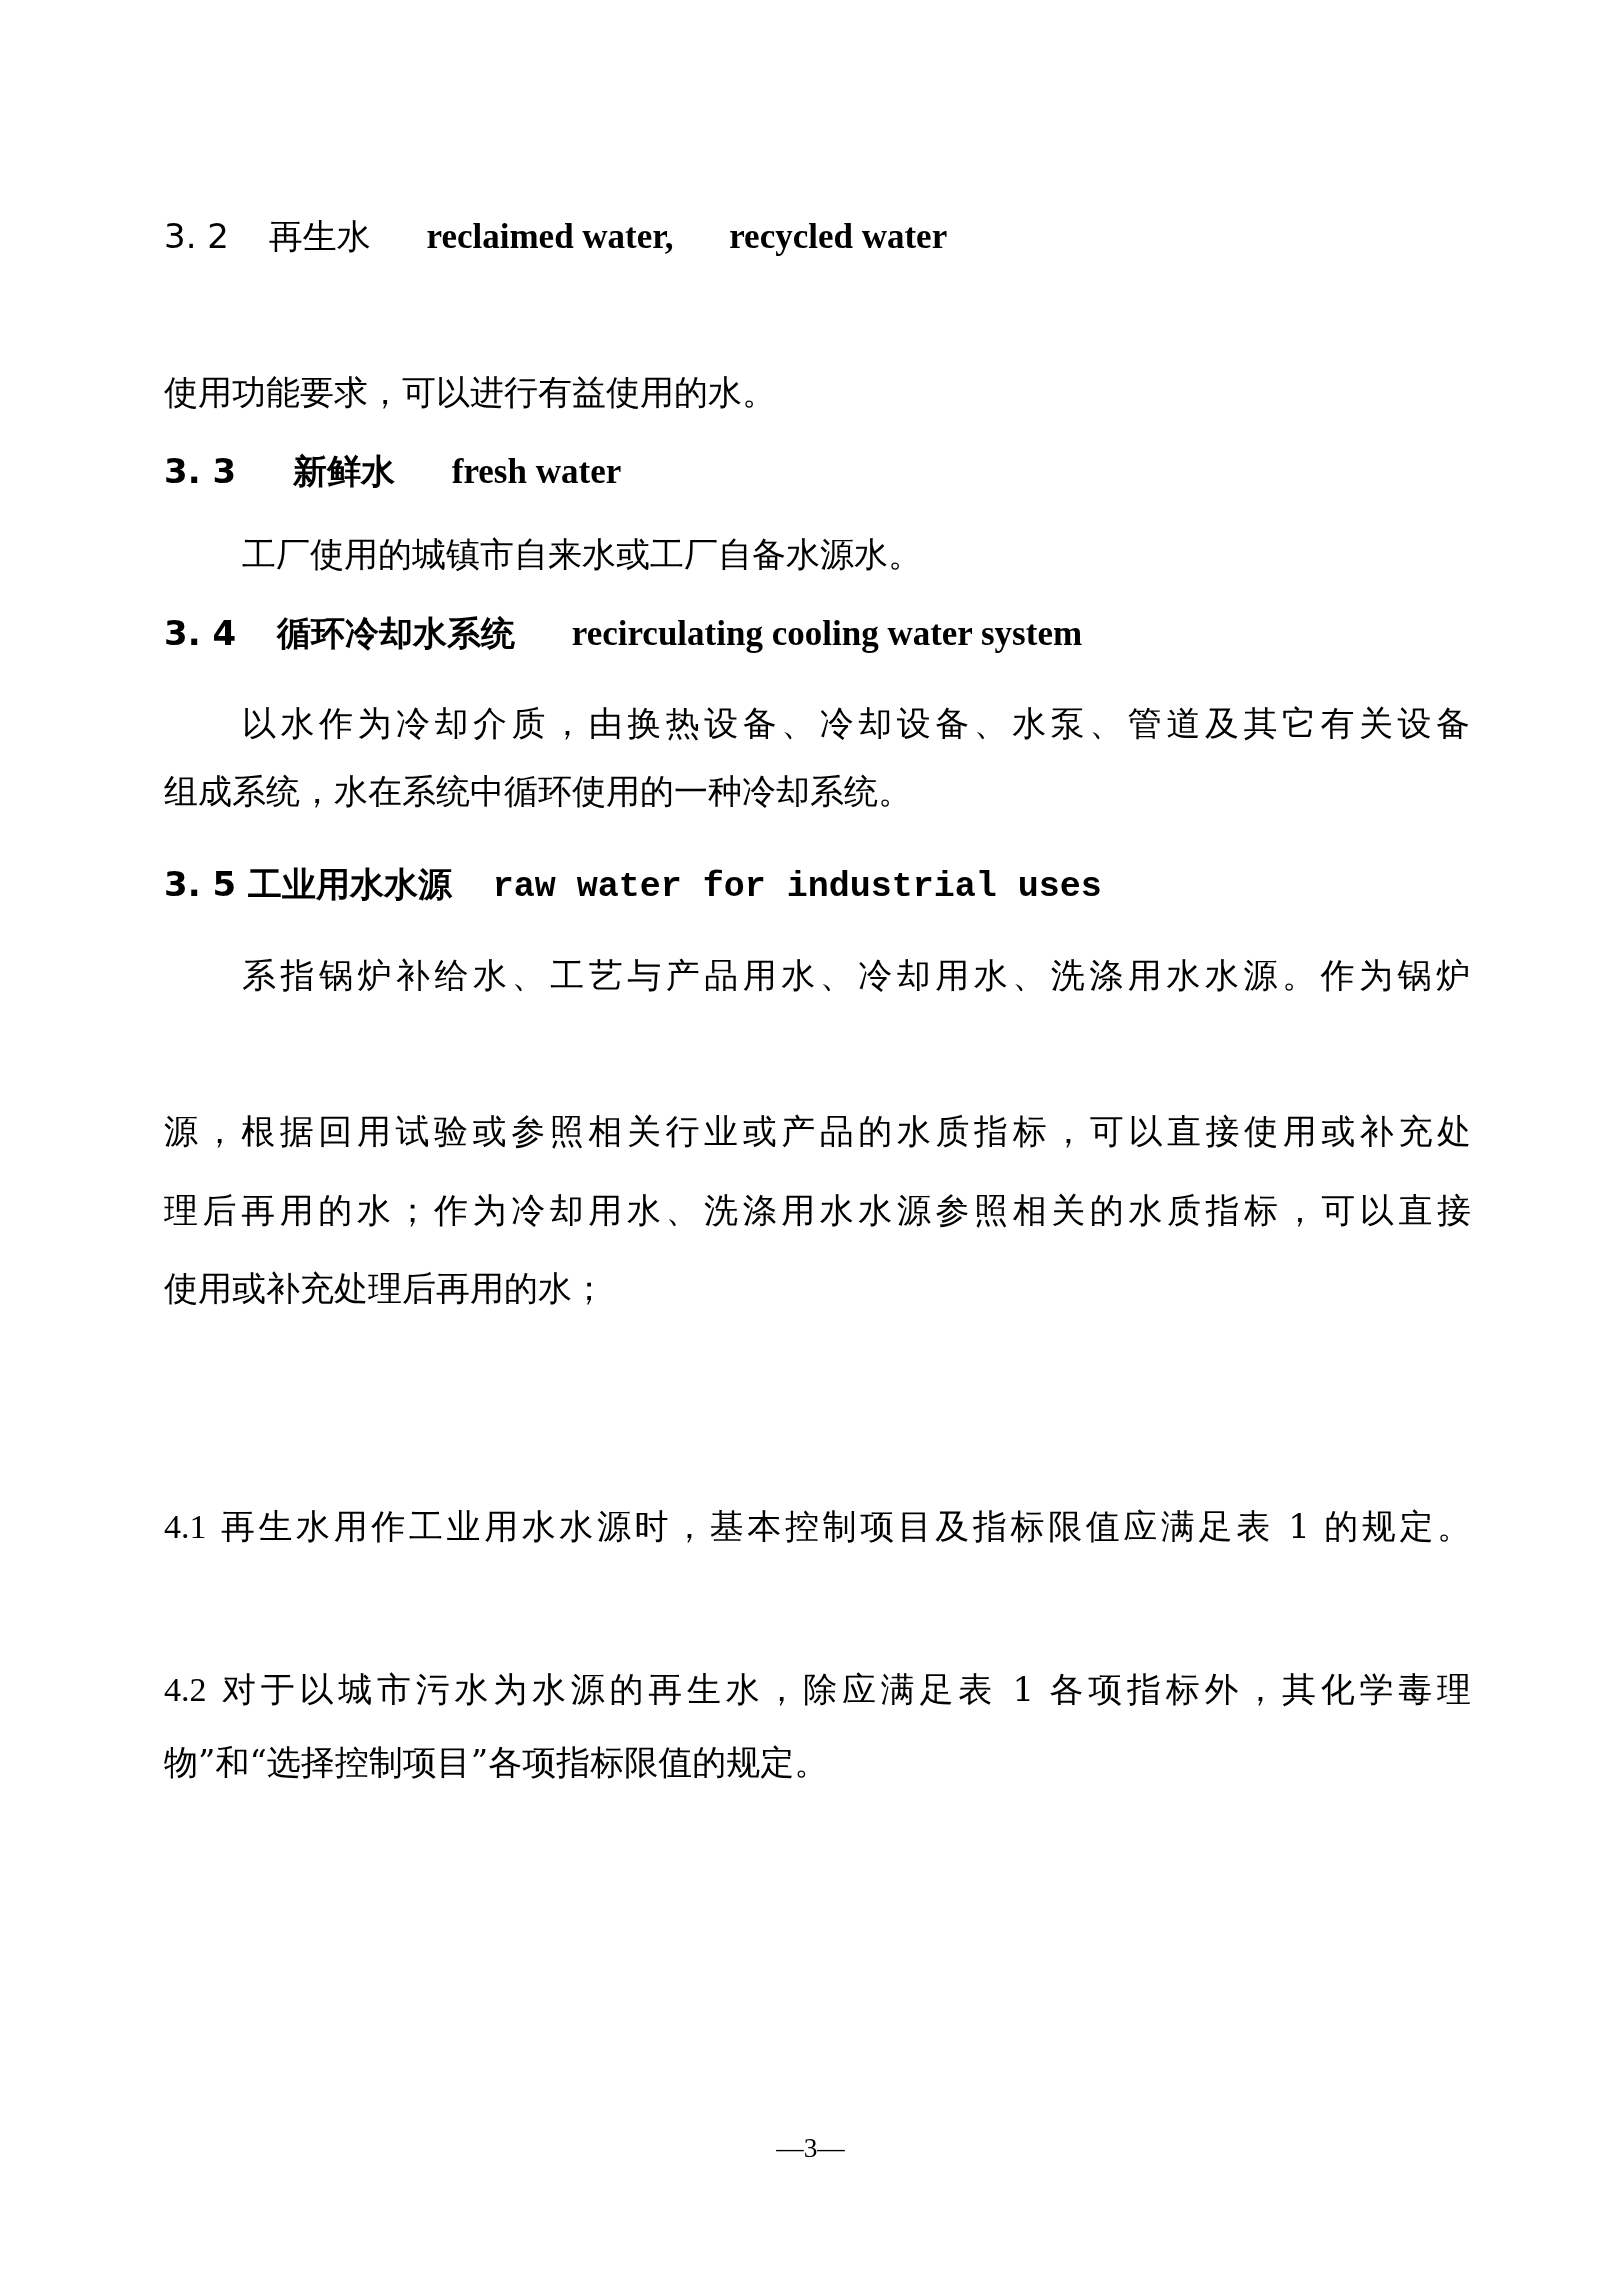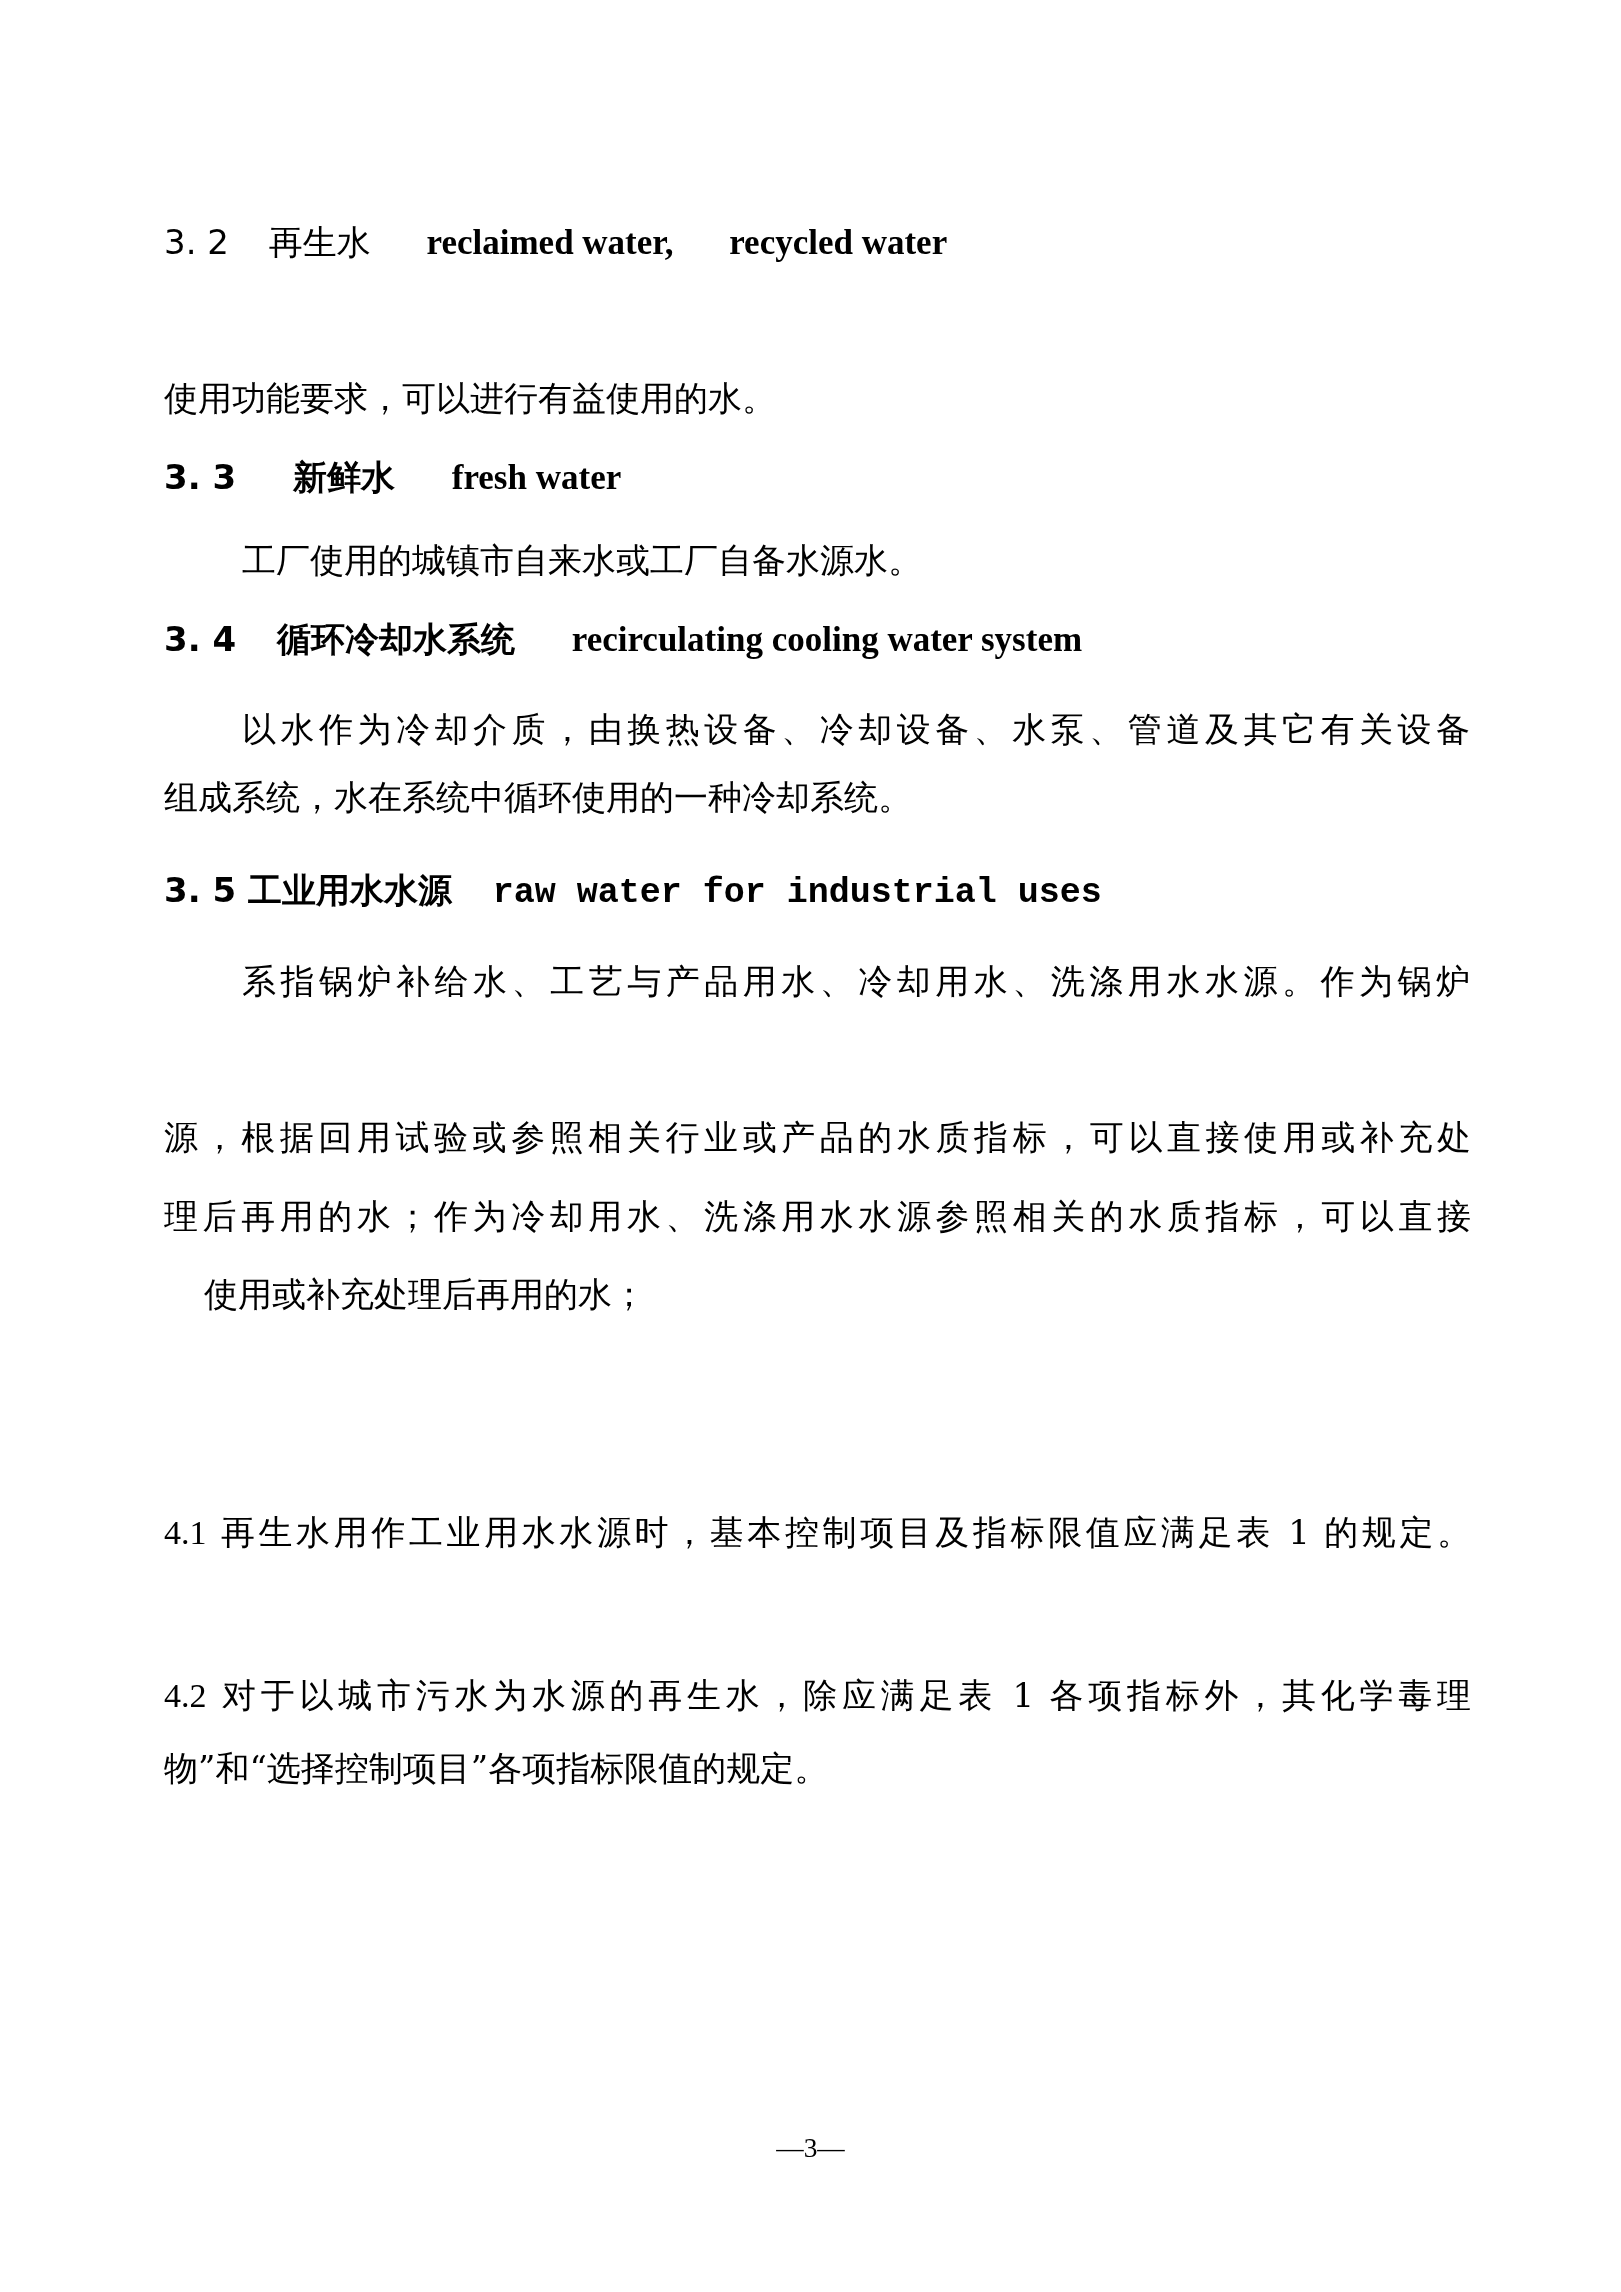--- a/index.html
+++ b/index.html
@@ -1,18 +1,18 @@
 <!DOCTYPE html>
 <html><head>
 <meta charset="utf-8">
 <style>
   html, body { margin:0; padding:0; background:#ffffff; }
   body { width:1621px; height:2293px; position:relative; overflow:hidden; color:#000; }
   .page { position:absolute; left:0; top:0; width:1621px; height:2293px; background:#fff; }
-  .line { position:absolute; left:164px; width:1307px; white-space:nowrap; font-size:34px; line-height:51px; font-family:"DejaVu Serif", serif; }
+  .line { position:absolute; left:164px; width:1307px; white-space:nowrap; font-size:34px; line-height:38px; font-family:"DejaVu Serif", serif; }
   .indent { left:242px; width:1228px; }
   .justify { text-align:justify; text-align-last:justify; }
   .h { font-family:"DejaVu Sans", sans-serif; font-weight:normal; }
   .hb { font-family:"DejaVu Sans", sans-serif; font-weight:bold; }
   .en { font-family:"Liberation Serif", serif; font-weight:bold; font-size:35px; }
   .mono { font-family:"Liberation Mono", monospace; font-weight:bold; font-size:35px; }
   .gap { display:inline-block; width:45px; }
   .gap2 { display:inline-block; width:29px; }
   .num { font-family:"Liberation Serif", serif; }
   .pageno { position:absolute; left:0; width:1621px; top:2129px; text-align:center; font-family:"Liberation Serif", serif; font-size:27.4px; line-height:39px; }
@@ -46,21 +46,21 @@
   <div class="line" style="top:772px;">组成系统，水在系统中循环使用的一种冷却系统。</div>
 
   <div class="line hb" style="top:865px;">
     <span>3. 5</span>
     <span>工业用水水源</span>
     <span class="gap2"></span><span class="mono">raw water for industrial uses</span>
   </div>
   <div class="line indent justify" style="top:956px;">系指锅炉补给水、工艺与产品用水、冷却用水、洗涤用水水源。作为锅炉</div>
   <div class="line justify" style="top:1112px;">源，根据回用试验或参照相关行业或产品的水质指标，可以直接使用或补充处</div>
   <div class="line justify" style="top:1191px;">理后再用的水；作为冷却用水、洗涤用水水源参照相关的水质指标，可以直接</div>
-  <div class="line" style="top:1269px;margin-left:40px;">使用或补充处理后再用的水；</div>
+  <div class="line" style="top:1269px;">使用或补充处理后再用的水；</div>
 
 
   <div class="line justify" style="top:1507px;">
     <span class="num">4.1</span>
     <span>再生水用作工业用水水源时，基本控制项目及指标限值应满足表 1 的规定。</span>
   </div>
 
   <div class="line justify" style="top:1670px;">
     <span class="num">4.2</span>
     <span>对于以城市污水为水源的再生水，除应满足表 1 各项指标外，其化学毒理</span>

